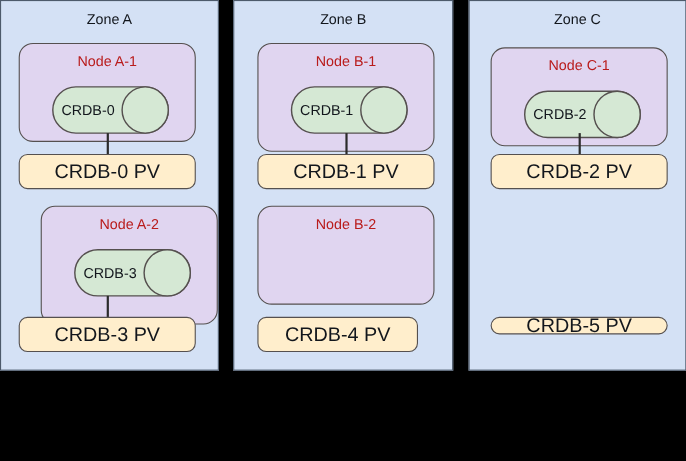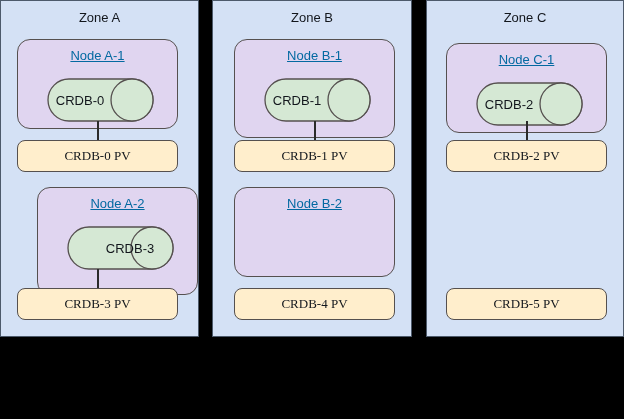--- a/index.html
+++ b/index.html
@@ -51,23 +51,22 @@
     border-radius: 13px;
     box-sizing: border-box;
   }
   .node-title {
     position: absolute;
     left: 0;
     right: 0;
     top: 8px;
     text-align: center;
     font-size: 13px;
-    color: #0369a1;
+    color: #b91c1c;
     line-height: 16px;
-    text-decoration: underline;
   }
 
   
   .cyl {
     position: absolute;
   }
   .cyl svg {
     display: block;
     overflow: visible;
   }
@@ -88,24 +87,23 @@
     position: absolute;
     background: #ffeecc;
     border: 1px solid #55504f;
     border-radius: 8px;
     box-sizing: border-box;
     display: flex;
     align-items: center;
     justify-content: center;
   }
   .pv-label {
-    font-size: 13px;
+    font-size: 18px;
     color: #12161c;
     line-height: 16px;
-    font-family: Liberation Serif, serif;
   }
 
   
   .connector {
     position: absolute;
     width: 2px;
     background: #2b2b2b;
   }
 </style>
 </head>
@@ -132,21 +130,21 @@
       <span class="pv-label">CRDB-0 PV</span>
     </div>
 
     <div class="node" style="left:16px; top:186px; width:161px; height:108px;margin-left:20px;">
       <div class="node-title">Node A-2</div>
       <div class="cyl" style="left:29px; top:38px; width:107px; height:44px;">
         <svg width="107" height="44" viewBox="0 0 107 44" aria-hidden="true">
           <path d="M 22,1 H 85 A 21,21 0 0 1 85,43 H 22 A 21,21 0 0 1 22,1 Z" fill="#d5e8d4" stroke="#55504f" stroke-width="1.3"></path>
           <ellipse cx="85" cy="22" rx="21" ry="21" fill="#d5e8d4" stroke="#55504f" stroke-width="1.3"></ellipse>
         </svg>
-        <div class="cyl-label" style="width:66px;padding-left:30px;">CRDB-3</div>
+        <div class="cyl-label" style="width:66px;">CRDB-3</div>
       </div>
     </div>
     <div class="connector" style="left:96px; top:268px; height:21px;"></div>
 
     <div class="pv" style="left:16px; top:287px; width:161px; height:32px;">
       <span class="pv-label">CRDB-3 PV</span>
     </div>
   </div>
 
   <div class="zone" style="left:212px; top:0px; width:200px; height:337px;">
@@ -165,21 +163,21 @@
     <div class="connector" style="left:101px; top:120px; height:21px;"></div>
 
     <div class="pv" style="left:21px; top:139px; width:161px; height:32px;align-items:center;">
       <span class="pv-label">CRDB-1 PV</span>
     </div>
 
     <div class="node" style="left:21px; top:186px; width:161px; height:90px;">
       <div class="node-title">Node B-2</div>
     </div>
 
-    <div class="pv" style="left:21px; top:287px; width:161px; height:32px;">
+    <div class="pv" style="left:21px; top:287px; width:146px; height:32px;">
       <span class="pv-label">CRDB-4 PV</span>
     </div>
   </div>
 
   <div class="zone" style="left:426px; top:0px; width:198px; height:337px;">
     <div class="zone-title">Zone C</div>
 
     <div class="node" style="left:19px; top:42px; width:161px; height:90px;">
       <div class="node-title">Node C-1</div>
       <div class="cyl" style="left:29px; top:38px; width:107px; height:44px;">
@@ -189,18 +187,18 @@
         </svg>
         <div class="cyl-label" style="width:66px;">CRDB-2</div>
       </div>
     </div>
     <div class="connector" style="left:99px; top:120px; height:21px;"></div>
 
     <div class="pv" style="left:19px; top:139px; width:161px; height:32px;">
       <span class="pv-label">CRDB-2 PV</span>
     </div>
 
-    <div class="pv" style="left:19px; top:287px; width:161px; height:32px;">
+    <div class="pv" style="left:19px; top:287px; width:161px; height:16px;">
       <span class="pv-label">CRDB-5 PV</span>
     </div>
   </div>
 
 </div>
 
 </body></html>

